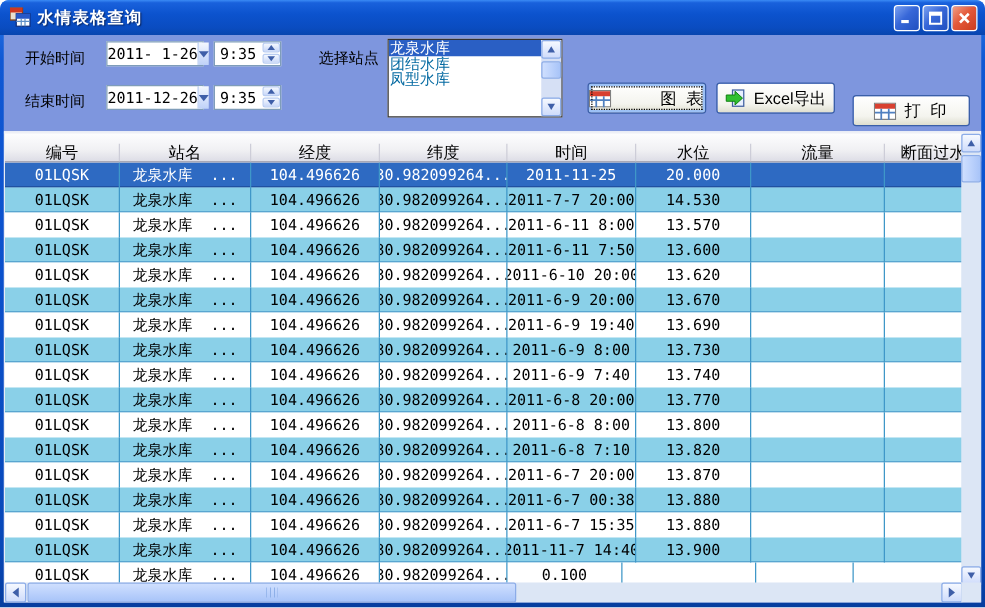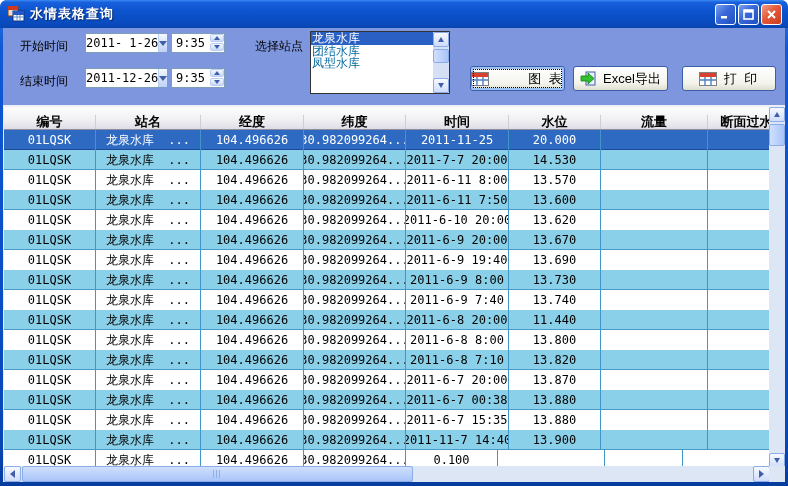--- a/index.html
+++ b/index.html
@@ -64,21 +64,21 @@
     display:flex; align-items:center; justify-content:center; gap:7px;
     font-size:13px; color:#000; letter-spacing:2px; }
   .xpbtn.focused { box-shadow:0 0 0 2px #9cc1f5 inset; outline:1px dotted #000; outline-offset:-4px;gap:39px; }
 
   
   .grid { position:absolute; left:0; top:77px; width:782px; height:377px; background:#fff;
     border-top:2px solid #eef0f6; border-left:1px solid #e8ecf4; }
   .ghead { display:flex; height:23px;
     background:linear-gradient(180deg,#fdfdfe 0%,#f0f0f3 60%,#dddde6 100%);
     border-bottom:1px solid #8e8ea0; }
-  .hcell { display:flex; align-items:center; justify-content:center; font-size:13px; font-weight:bold;
+  .hcell { display:flex; align-items:center; justify-content:center; font-size:13px; font-weight:normal;
     color:#000; border-right:1px solid #cdcdd8; overflow:hidden; white-space:nowrap; flex:none;margin-top:8px; }
   .rows { height:338px; overflow:hidden; }
   .row { display:flex; height:20px; background:#fff; }
   .row.alt { background:#8ad0e8; box-shadow:inset 0 -1px 0 #4a98c8; }
   .row.sel { background:#2e6ac2; color:#fff; box-shadow:inset 0 -1px 0 #1c4a96; }
   .cell { display:flex; align-items:center; justify-content:center; font-size:12px;
     font-family:"DejaVu Sans Mono", monospace; border-right:1px solid #3f97c8;
     overflow:hidden; white-space:pre; flex:none; }
   .cell.station { justify-content:space-between; padding:0 10px; }
   .c0{width:92px}.c1{width:105px}.c2{width:103px}.c3{width:102px}
@@ -201,21 +201,21 @@
       </svg>
       <span>图 表</span>
     </button>
     <button class="xpbtn" style="left:570px; top:38px; width:95px;">
       <svg width="16" height="15" viewBox="0 0 16 15">
         <rect x="6" y="1" width="9" height="13" fill="#e8f0ff" stroke="#4060a0"></rect>
         <path d="M1 5h7v-3l6 5.5-6 5.5v-3H1z" fill="#30c030" stroke="#108010" stroke-width="0.8"></path>
       </svg>
       <span style="letter-spacing:0;">Excel导出</span>
     </button>
-    <button class="xpbtn" style="left:679px; top:38px; width:94px;text-align:center;">
+    <button class="xpbtn" style="left:679px; top:48px; width:94px;text-align:center;">
       <svg width="18" height="14" viewBox="0 0 18 14">
         <rect x="0.5" y="0.5" width="17" height="13" fill="#fff" stroke="#808080"></rect>
         <rect x="1" y="1" width="16" height="4" fill="#d84030"></rect>
         <path d="M1 8h16M6 5v9M12 5v9" stroke="#5080c0" stroke-width="1.4" fill="none"></path>
       </svg>
       <span>打 印</span>
     </button>
 
     <div class="grid">
       <div class="ghead">
@@ -318,21 +318,21 @@
             <div class="cell c5">13.740</div>
             <div class="cell c6"></div>
             <div class="cell c7"></div>
           </div>
           <div class="row alt">
             <div class="cell c0">01LQSK</div>
             <div class="cell c1 station"><span>龙泉水库</span><span>...</span></div>
             <div class="cell c2">104.496626</div>
             <div class="cell c3">30.982099264...</div>
             <div class="cell c4">2011-6-8 20:00</div>
-            <div class="cell c5">11.440</div>
+            <div class="cell c5">13.770</div>
             <div class="cell c6"></div>
             <div class="cell c7"></div>
           </div>
           <div class="row">
             <div class="cell c0">01LQSK</div>
             <div class="cell c1 station"><span>龙泉水库</span><span>...</span></div>
             <div class="cell c2">104.496626</div>
             <div class="cell c3">30.982099264...</div>
             <div class="cell c4">2011-6-8 8:00</div>
             <div class="cell c5">13.800</div>

